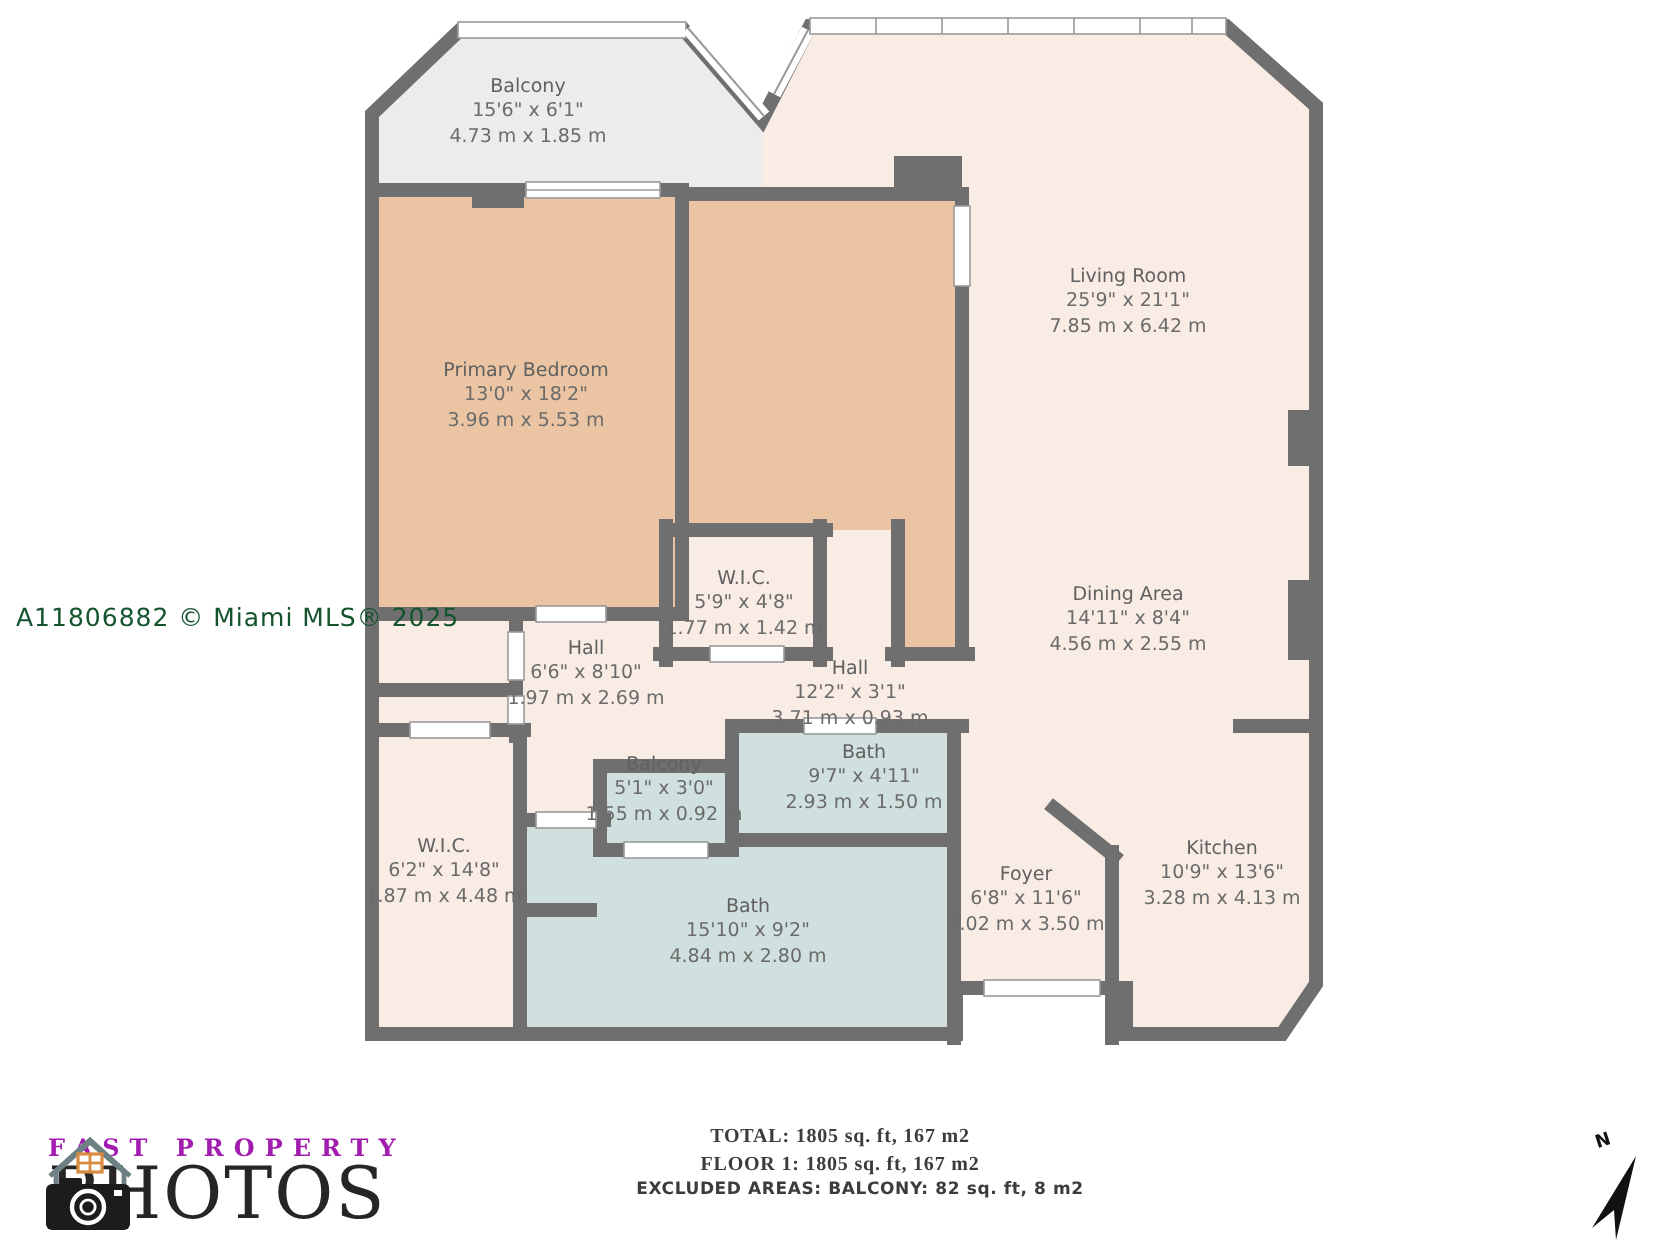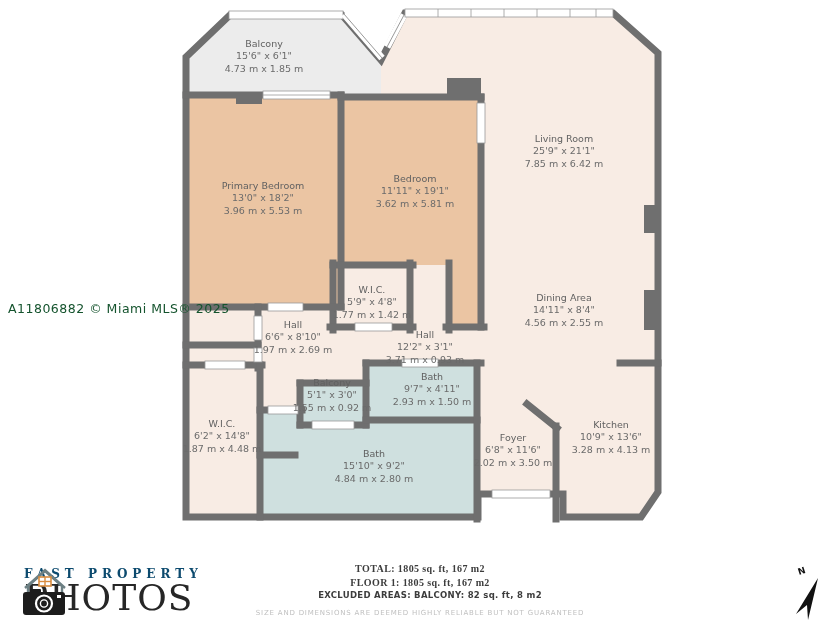--- a/index.html
+++ b/index.html
@@ -20,21 +20,21 @@
   }
   .summary{
     position:absolute;left:0;top:562px;width:840px;text-align:center;color:#3c3c3c;
   }
   .summary .s1{font-size:10px;font-weight:bold;letter-spacing:0.4px;line-height:1.35;font-family:Liberation Serif, serif;}
   .summary .s2{font-size:8.5px;font-weight:bold;letter-spacing:0.3px;margin-top:1px;margin-left:20px;}
   .summary .disc{font-size:7px;color:#c0c0c0;letter-spacing:0.8px;margin-top:9px;}
   .logo{position:absolute;left:20px;top:564px;display:flex;align-items:flex-start;}
   .logo-text{margin-left:4px;}
   .logo-top{
-    font-family:"DejaVu Serif", serif;font-size:12px;font-weight:bold;color:#0c4a6e;
+    font-family:"DejaVu Serif", serif;font-size:12px;font-weight:bold;color:#a21caf;
     letter-spacing:5px;margin-top:3px;
   }
   .logo-bottom{
     font-family:"DejaVu Serif", serif;font-size:36px;color:#262626;
     letter-spacing:1px;line-height:0.95;margin-top:0px;font-weight:500;
   }
   .compass{position:absolute;left:786px;top:554px;width:48px;height:72px;}
   .compass .n{
     position:absolute;left:12px;top:12px;font-size:9px;font-weight:bold;color:#111;
     transform:rotate(-18deg);
@@ -131,25 +131,20 @@
   <div class="room-label" style="left:264px;top:38px">
     <div class="rname">Balcony</div>
     <div class="rdim">15'6" x 6'1"</div>
     <div class="rdim">4.73 m x 1.85 m</div>
   </div>
   <div class="room-label" style="left:263px;top:180px">
     <div class="rname">Primary Bedroom</div>
     <div class="rdim">13'0" x 18'2"</div>
     <div class="rdim">3.96 m x 5.53 m</div>
   </div>
-  <div class="room-label" style="left:415px;top:173px">
-    <div class="rname">Bedroom</div>
-    <div class="rdim">11'11" x 19'1"</div>
-    <div class="rdim">3.62 m x 5.81 m</div>
-  </div>
   <div class="room-label" style="left:564px;top:133px">
     <div class="rname">Living Room</div>
     <div class="rdim">25'9" x 21'1"</div>
     <div class="rdim">7.85 m x 6.42 m</div>
   </div>
   <div class="room-label" style="left:564px;top:292px">
     <div class="rname">Dining Area</div>
     <div class="rdim">14'11" x 8'4"</div>
     <div class="rdim">4.56 m x 2.55 m</div>
   </div>
@@ -198,21 +193,20 @@
     <div class="rdim">10'9" x 13'6"</div>
     <div class="rdim">3.28 m x 4.13 m</div>
   </div>
 
   <div class="watermark">A11806882 © Miami MLS® 2025</div>
 
   <div class="summary">
     <div class="s1">TOTAL: 1805 sq. ft, 167 m2</div>
     <div class="s1">FLOOR 1: 1805 sq. ft, 167 m2</div>
     <div class="s2">EXCLUDED AREAS: BALCONY: 82 sq. ft, 8 m2</div>
-    <div class="disc">SIZE AND DIMENSIONS ARE DEEMED HIGHLY RELIABLE BUT NOT GUARANTEED</div>
   </div>
 
   <div class="logo">
     <svg width="52" height="56" viewBox="0 0 52 56">
       <path d="M8,22 L25,7 L42,22 L42,48 L8,48 Z" fill="none" stroke="#6d8084" stroke-width="2.4"></path>
       <path d="M5,24 L25,6 L45,24" fill="none" stroke="#6d8084" stroke-width="2.4"></path>
       <rect x="19" y="13" width="12" height="9" fill="#ffffff" stroke="#d98c3f" stroke-width="1.6"></rect>
       <line x1="25" y1="13" x2="25" y2="22" stroke="#d98c3f" stroke-width="1.4"></line>
       <line x1="19" y1="17.5" x2="31" y2="17.5" stroke="#d98c3f" stroke-width="1.4"></line>
       <rect x="10" y="25" width="11" height="5" rx="1" fill="#1c1c1c"></rect>

